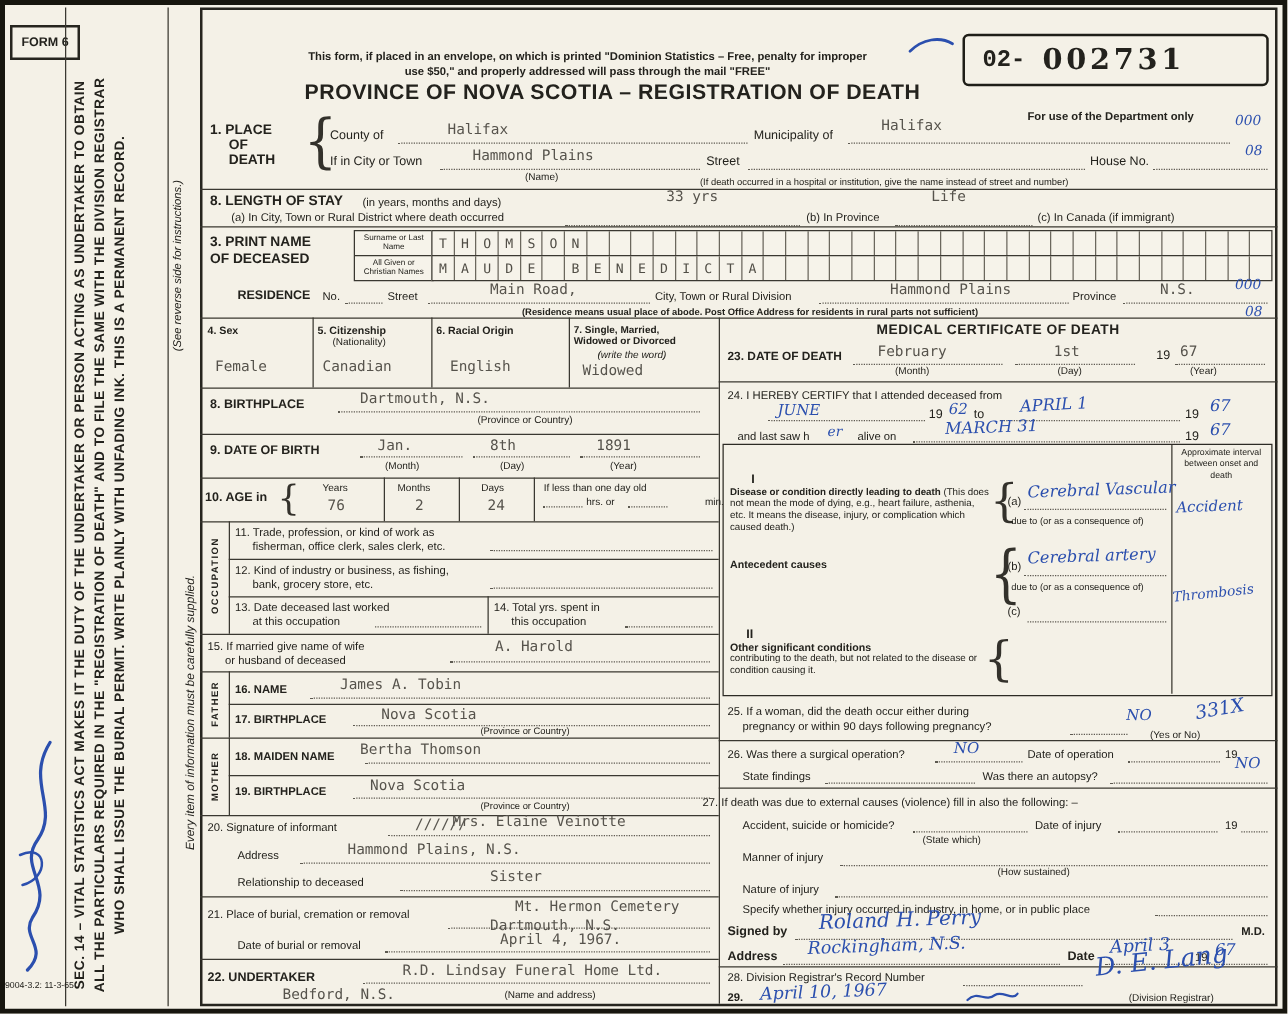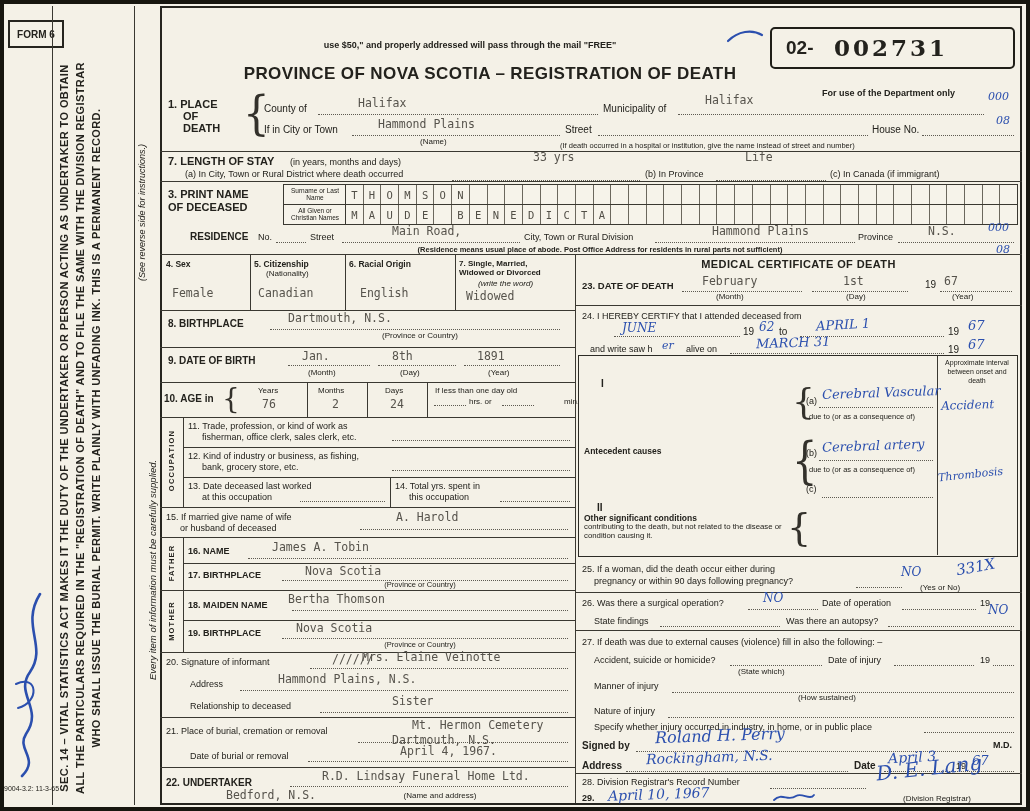--- a/index.html
+++ b/index.html
@@ -48,29 +48,30 @@
 <div class="ab f7" style="left:4px;top:785px;white-space:nowrap">9004-3.2: 11-3-65</div>
 
 <div class="ab" style="left:8px;top:588px">
   <svg width="46" height="195" viewBox="0 0 46 195">
     <path d="M32,6 C12,38 40,58 22,84 C6,106 36,120 18,146 C8,162 32,170 14,188" stroke="#2b4fae" stroke-width="2.6" fill="none" stroke-linecap="round"></path>
     <path d="M8,96 C30,86 32,114 10,120" stroke="#2b4fae" stroke-width="2" fill="none" stroke-linecap="round"></path>
   </svg>
 </div>
 
 <div class="ab ctr" style="left:190px;top:39px;width:560px;line-height:1.35">
+  <div class="b f9">This form, if placed in an envelope, on which is printed "Dominion Statistics – Free, penalty for improper</div>
   <div class="b f9">use $50," and properly addressed will pass through the mail "FREE"</div>
 </div>
 <div class="ab" style="left:726px;top:27px">
   <svg width="38" height="18" viewBox="0 0 38 18">
       <path d="M2,14 C12,4 26,2 36,8" stroke="#2b4fae" stroke-width="2.2" fill="none" stroke-linecap="round"></path>
     </svg>
 </div>
 <div class="ab" style="left:770px;top:27px;width:245px;height:42px;border:2.5px solid #1f1e18;border-radius:5px;box-sizing:border-box">
-  <span class="ab b" style="left:14px;top:8px;font-family:Liberation Sans, sans-serif;font-size:19px">02-</span>
+  <span class="ab b" style="left:14px;top:8px;font-family:Liberation Mono, monospace;font-size:19px">02-</span>
   <span class="ab b" style="left:62px;top:5px;font-family:'DejaVu Serif',serif;font-size:23px;letter-spacing:3px">002731</span>
 </div>
 <div class="ab b f9" style="left:822px;top:88px">For use of the Department only</div>
 <div class="ab ctr b f15" style="left:220px;top:64px;width:540px;letter-spacing:.4px">PROVINCE OF NOVA SCOTIA – REGISTRATION OF DEATH</div>
 
 <div class="ab" style="left:168px;top:98px;line-height:1.1">
   <div class="b f11">1. PLACE</div>
   <div class="b f11" style="padding-left:15px">OF</div>
   <div class="b f11" style="padding-left:15px">DEATH</div>
 </div>
@@ -89,21 +90,21 @@
 <span class="ab mono" style="left:378px;top:117px">Hammond Plains</span>
 <i class="dot" style="left:352px;top:133px;width:208px"></i>
 <span class="ab f8" style="left:420px;top:137px">(Name)</span>
 <span class="ab f10" style="left:565px;top:124px">Street</span>
 <i class="dot" style="left:598px;top:133px;width:270px"></i>
 <span class="ab f10" style="left:872px;top:124px">House No.</span>
 <i class="dot" style="left:922px;top:133px;width:92px"></i>
 <div class="ab f75" style="left:560px;top:141px;width:458px">(If death occurred in a hospital or institution, give the name instead of street and number)</div>
 <div class="hr" style="left:160px;top:151px;width:862px"></div>
 
-<span class="ab b f11" style="left:168px;top:155px">7. LENGTH OF STAY</span>
+<span class="ab b f11" style="left:168px;top:155px">8. LENGTH OF STAY</span>
 <span class="ab f9" style="left:290px;top:157px">(in years, months and days)</span>
 <span class="ab mono" style="left:533px;top:150px">33 yrs</span>
 <span class="ab mono" style="left:745px;top:150px">Life</span>
 <span class="ab f9" style="left:185px;top:169px">(a) In City, Town or Rural District where death occurred</span>
 <i class="dot" style="left:452px;top:178px;width:188px"></i>
 <span class="ab f9" style="left:645px;top:169px">(b) In Province</span>
 <i class="dot" style="left:716px;top:178px;width:110px"></i>
 <span class="ab f9" style="left:830px;top:169px">(c) In Canada (if immigrant)</span>
 <div class="hr" style="left:160px;top:181px;width:862px"></div>
 
@@ -379,32 +380,35 @@
 <span class="ab f9" style="left:582px;top:311px">24. I HEREBY CERTIFY that I attended deceased from</span>
 <span class="ab ink f12" style="left:622px;top:321px">JUNE</span>
 <i class="dot" style="left:614px;top:334px;width:126px"></i>
 <span class="ab f10" style="left:743px;top:326px">19</span>
 <span class="ab ink f12" style="left:759px;top:320px">62</span>
 <span class="ab f10" style="left:779px;top:326px">to</span>
 <span class="ab ink" style="left:816px;top:317px;font-size:13px;transform:rotate(-3deg)">APRIL 1</span>
 <i class="dot" style="left:800px;top:334px;width:144px"></i>
 <span class="ab f10" style="left:948px;top:326px">19</span>
 <span class="ab ink" style="left:968px;top:318px;font-size:13px">67</span>
-<span class="ab f9" style="left:590px;top:344px">and write saw h</span>
+<span class="ab f9" style="left:590px;top:344px">and last saw h</span>
 <span class="ab ink f11" style="left:662px;top:339px">er</span>
 <span class="ab f9" style="left:686px;top:344px">alive on</span>
 <span class="ab ink" style="left:756px;top:335px;font-size:13px;transform:rotate(-2deg)">MARCH 31</span>
 <i class="dot" style="left:730px;top:351px;width:214px"></i>
 <span class="ab f10" style="left:948px;top:344px">19</span>
 <span class="ab ink" style="left:968px;top:337px;font-size:13px">67</span>
 
 <div class="ab" style="left:578px;top:355px;width:440px;height:202px;border:1.5px solid #2c2b25;box-sizing:border-box;position:absolute">
   <div class="vr" style="left:358px;top:0;height:199px"></div>
   <div class="ab ctr f7" style="left:360px;top:3px;width:76px;line-height:1.25">Approximate interval between onset and death</div>
   <span class="ab b f10" style="left:22px;top:22px">I</span>
+  <div class="ab" style="left:5px;top:33px;width:210px;font-size:7.8px;line-height:1.18">
+    <span class="b">Disease or condition directly leading to death</span> <span>(This does not mean the mode of dying, e.g., heart failure, asthenia, etc. It means the disease, injury, or complication which caused death.)</span>
+  </div>
   <div class="ab brace" style="left:213px;top:28px;font-size:36px">{</div>
   <span class="ab f9" style="left:227px;top:40px">(a)</span>
   <span class="ab ink" style="left:243px;top:29px;font-size:13px;transform:rotate(-2deg)">Cerebral Vascular</span>
   <i class="dot" style="left:240px;top:49px;width:114px"></i>
   <span class="ab f75" style="left:230px;top:56px">due to (or as a consequence of)</span>
   <span class="ab ink f12" style="left:362px;top:42px;transform:rotate(-2deg)">Accident</span>
   <span class="ab b f85" style="left:5px;top:90px">Antecedent causes</span>
   <div class="ab brace" style="left:213px;top:84px;font-size:40px;transform:scaleY(1.25)">{</div>
   <span class="ab f9" style="left:227px;top:92px">(b)</span>
   <span class="ab ink" style="left:243px;top:82px;font-size:13px;transform:rotate(-2deg)">Cerebral artery</span>
@@ -433,21 +437,21 @@
 <span class="ab f9" style="left:822px;top:598px">Date of operation</span>
 <i class="dot" style="left:902px;top:607px;width:74px"></i>
 <span class="ab f9" style="left:980px;top:598px">19</span>
 <span class="ab ink f12" style="left:988px;top:603px">NO</span>
 <span class="ab f9" style="left:594px;top:616px">State findings</span>
 <i class="dot" style="left:660px;top:624px;width:120px"></i>
 <span class="ab f9" style="left:786px;top:616px">Was there an autopsy?</span>
 <i class="dot" style="left:888px;top:624px;width:126px"></i>
 <div class="hr" style="left:575px;top:630px;width:447px"></div>
 
-<span class="ab f9" style="left:582px;top:637px">27. If death was due to external causes (violence) fill in also the following: –</span>
+<span class="ab f9" style="left:562px;top:637px">27. If death was due to external causes (violence) fill in also the following: –</span>
 <span class="ab f9" style="left:594px;top:655px">Accident, suicide or homicide?</span>
 <i class="dot" style="left:730px;top:663px;width:92px"></i>
 <span class="ab f8" style="left:738px;top:667px">(State which)</span>
 <span class="ab f9" style="left:828px;top:655px">Date of injury</span>
 <i class="dot" style="left:894px;top:663px;width:80px"></i>
 <span class="ab f9" style="left:980px;top:655px">19</span>
 <i class="dot" style="left:993px;top:663px;width:21px"></i>
 <span class="ab f9" style="left:594px;top:681px">Manner of injury</span>
 <i class="dot" style="left:672px;top:690px;width:342px"></i>
 <span class="ab f8" style="left:798px;top:693px">(How sustained)</span>

